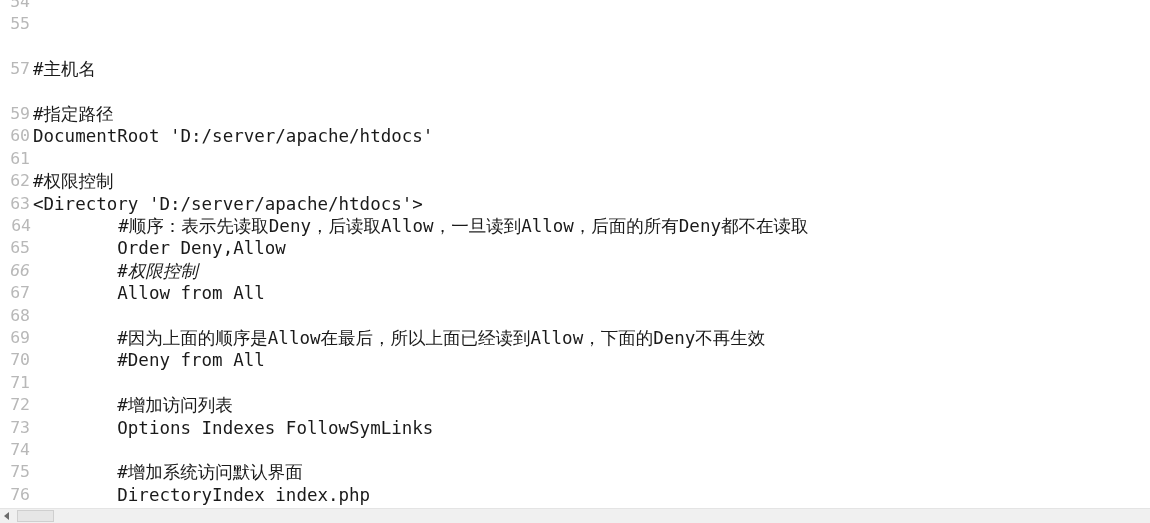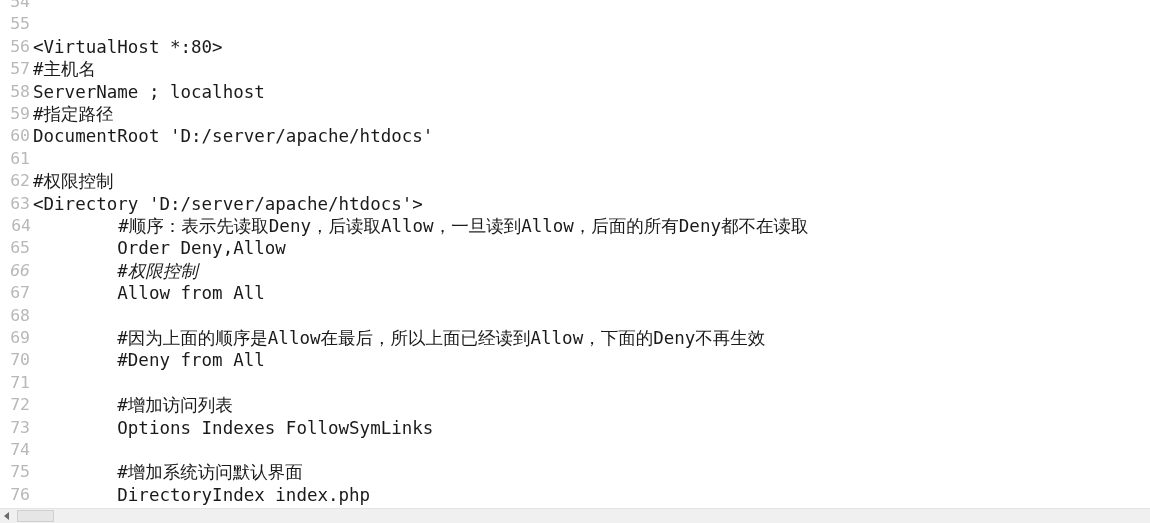--- a/index.html
+++ b/index.html
@@ -113,23 +113,21 @@
   }
 </style>
 </head>
 <body>
 
 <div id="editor">
 
   <div id="code-area">
       <div class="code-line" style="position: absolute; left: 0px; top: -9px; width: 1150px;"><span class="ln">54</span><span class="code-text"></span></div>
       <div class="code-line" style="position: absolute; left: 0px; top: 13.4px; width: 1150px;"><span class="ln">55</span></div>
-      <div class="code-line" style="position: absolute; left: 0px; top: 35.8px; width: 1150px;"><span class="ln">56</span><span class="code-text">&lt;VirtualHost *:80&gt;</span></div>
       <div class="code-line" style="position: absolute; left: 0px; top: 58.2px; width: 1150px;"><span class="ln">57</span><span class="code-text">#主机名</span></div>
-      <div class="code-line" style="position: absolute; left: 0px; top: 80.6px; width: 1150px;"><span class="ln">58</span><span class="code-text">ServerName ; localhost</span></div>
       <div class="code-line" style="position: absolute; left: 0px; top: 103px; width: 1150px;"><span class="ln">59</span><span class="code-text">#指定路径</span></div>
       <div class="code-line" style="position: absolute; left: 0px; top: 125.4px; width: 1150px;"><span class="ln">60</span><span class="code-text">DocumentRoot 'D:/server/apache/htdocs'</span></div>
       <div class="code-line" style="position: absolute; left: 0px; top: 147.8px; width: 1150px;"><span class="ln">61</span><span class="code-text"></span></div>
       <div class="code-line" style="position: absolute; left: 0px; top: 170.2px; width: 948px;"><span class="ln">62</span><span class="code-text">#权限控制</span></div>
       <div class="code-line" style="position: absolute; left: 0px; top: 192.6px; width: 1150px;"><span class="ln">63</span><span class="code-text">&lt;Directory 'D:/server/apache/htdocs'&gt;</span></div>
       <div class="code-line" style="position: absolute; left: 1px; top: 215px; width: 1150px;"><span class="ln">64</span><span class="code-text">        #顺序：表示先读取Deny，后读取Allow，一旦读到Allow，后面的所有Deny都不在读取</span></div>
       <div class="code-line" style="position: absolute; left: 0px; top: 237.4px; width: 1150px;"><span class="ln">65</span><span class="code-text">        Order Deny,Allow</span></div>
       <div class="code-line" style="position: absolute; left: 0px; top: 259.8px; width: 1150px; font-style: italic;"><span class="ln">66</span><span class="code-text">        #权限控制</span></div>
       <div class="code-line" style="position: absolute; left: 0px; top: 282.2px; width: 1150px;"><span class="ln">67</span><span class="code-text">        Allow from All</span></div>
       <div class="code-line" style="position: absolute; left: 0px; top: 304.6px; width: 1150px;"><span class="ln">68</span><span class="code-text"></span></div>

